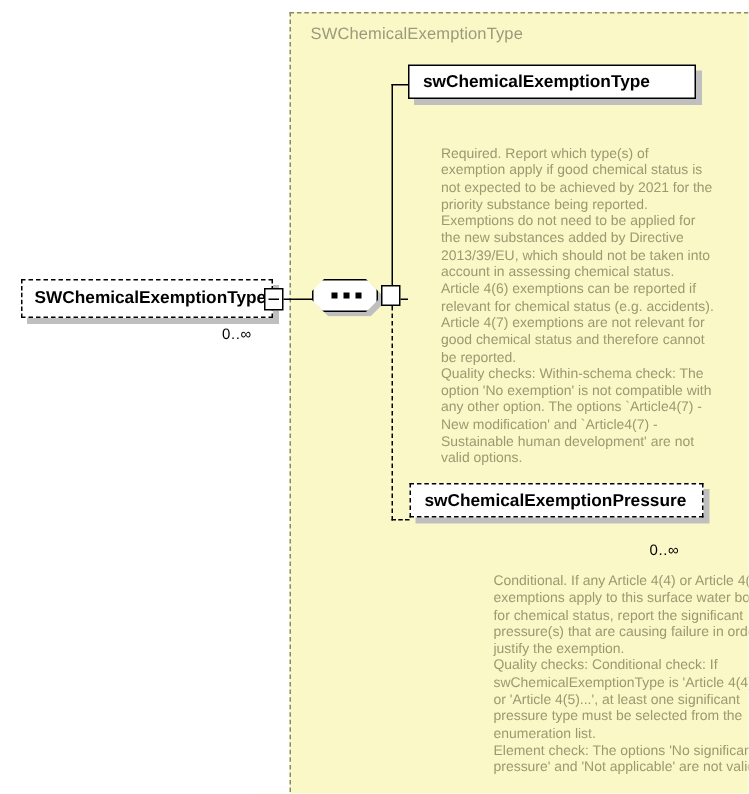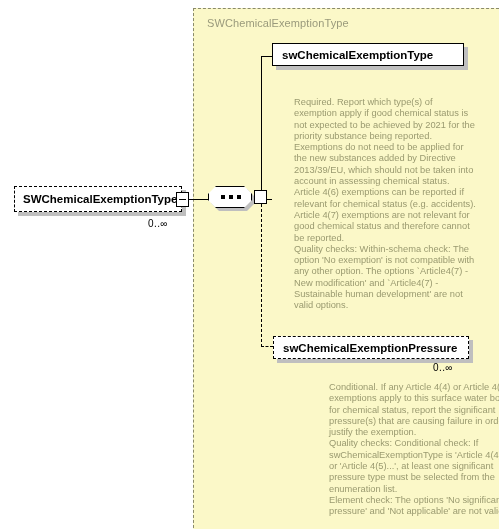--- a/index.html
+++ b/index.html
@@ -190,21 +190,21 @@
     font-size: 11.5px;
     font-weight: bold;
     color: #000000;
     white-space: nowrap;
   }
 
   #child1-wrap { left: 272px; top: 43px;  width: 196px; height: 27px; }
   #child1-wrap .element-shadow { width: 192px; height: 23px; }
   #child1-wrap .element-box    { width: 192px; height: 23px; }
 
-  #child2-wrap { left: 273px; top: 336px; width: 200px; height: 27px; }
+  #child2-wrap { left: 273px; top: 322px; width: 200px; height: 27px; }
   #child2-wrap .element-shadow { width: 196px; height: 23px; }
   #child2-wrap .element-box    { width: 196px; height: 23px; }
 
   #child2-cardinality {
     position: absolute;
     left: 433px;
     top: 362px;
     font-size: 10px;
     color: #000000;
     letter-spacing: 0.4px;

